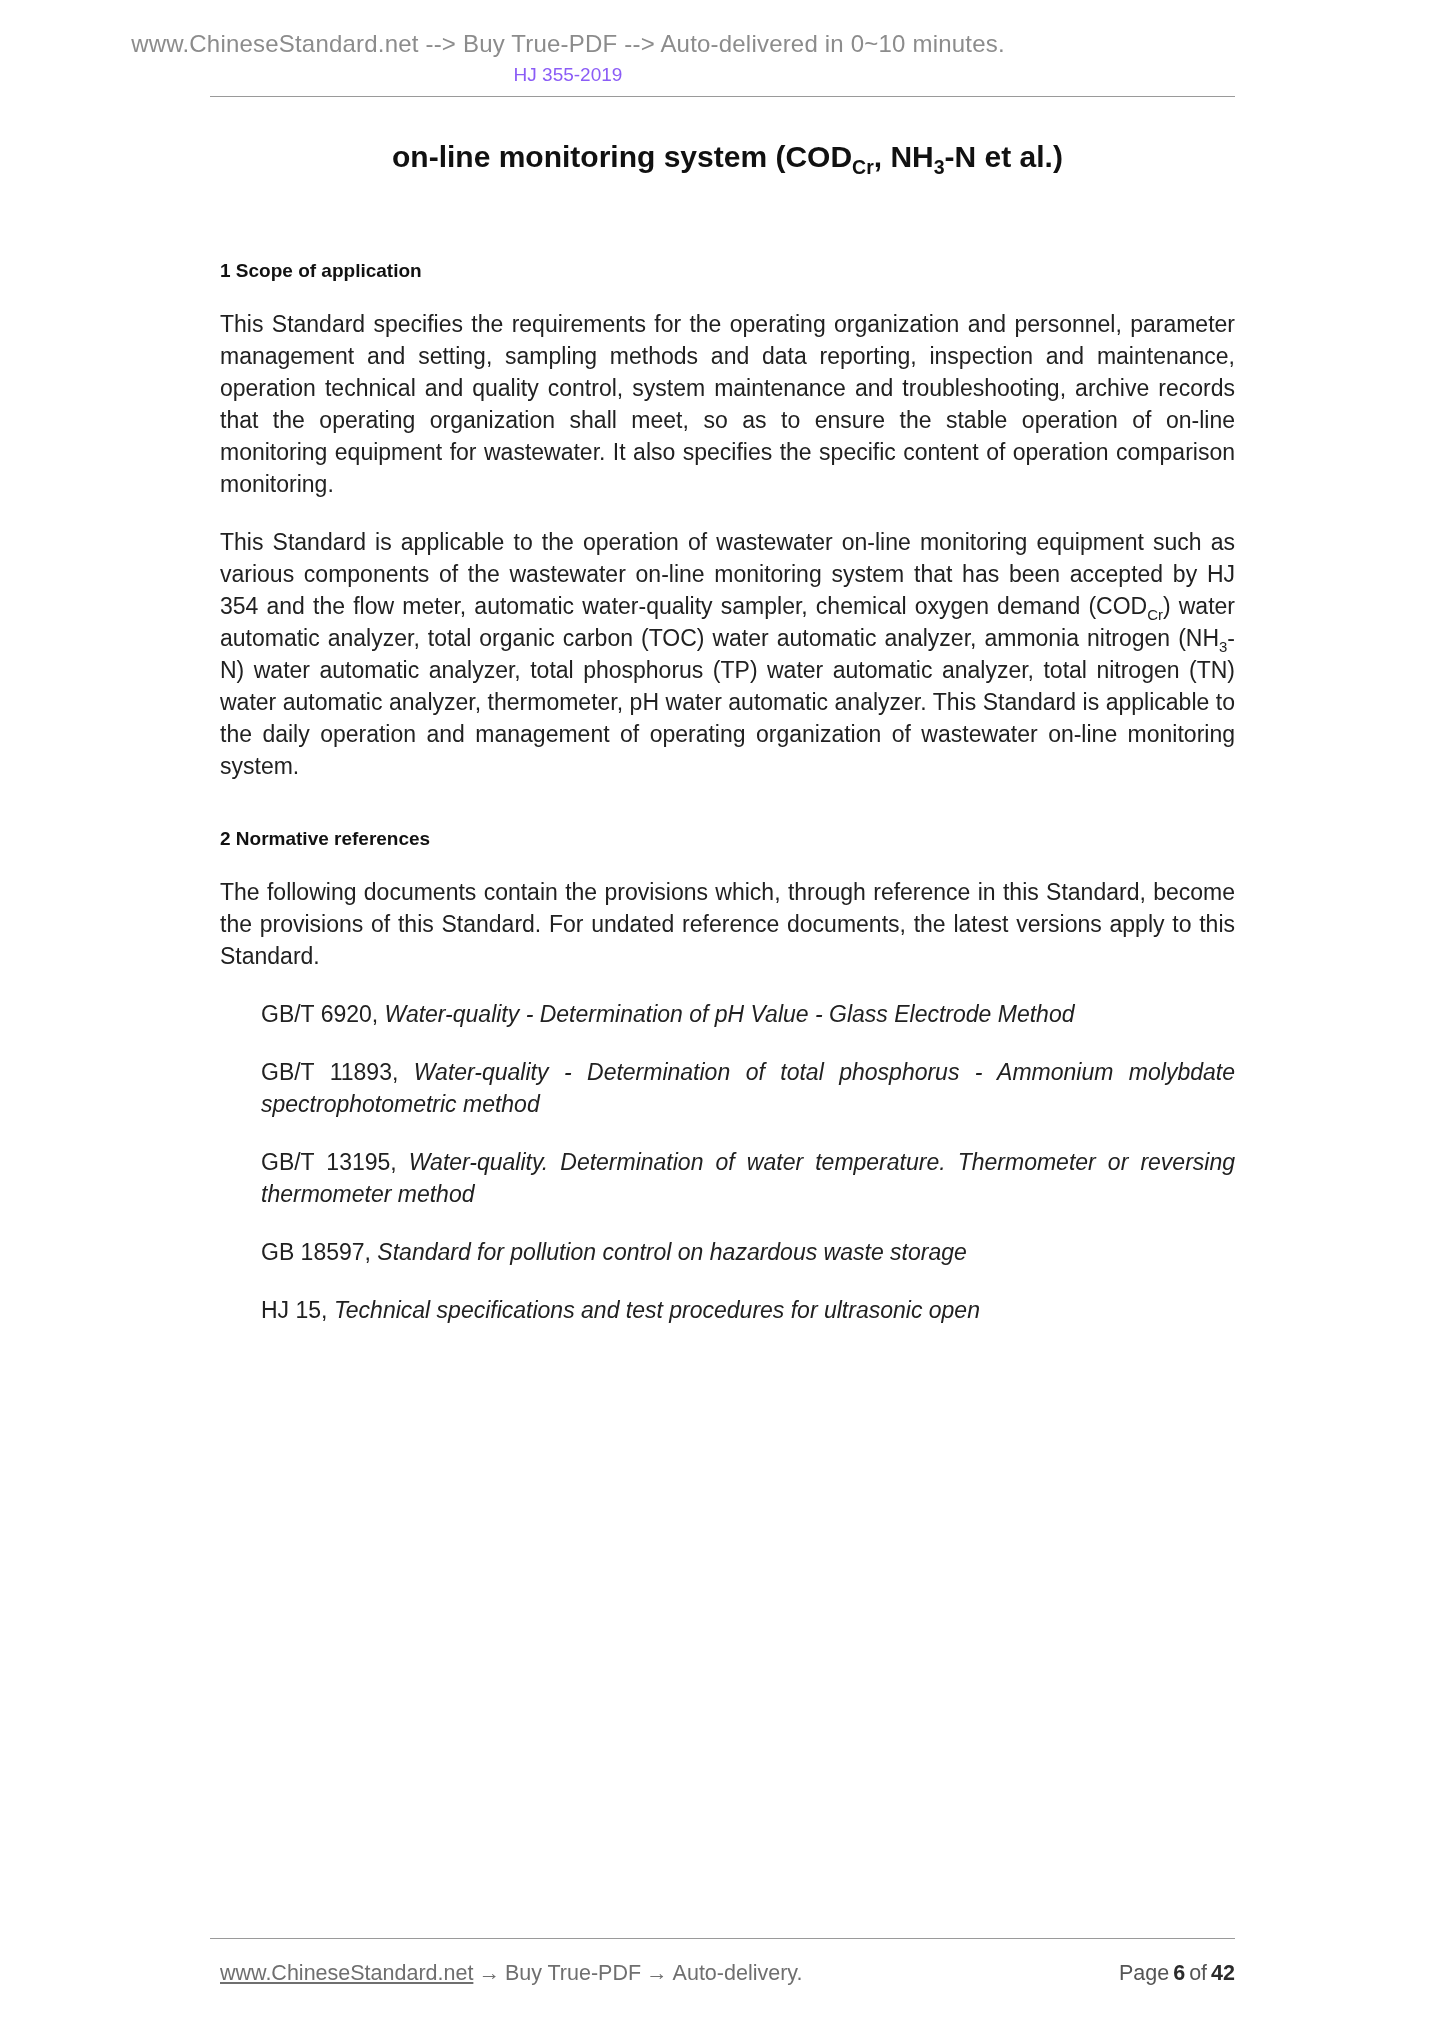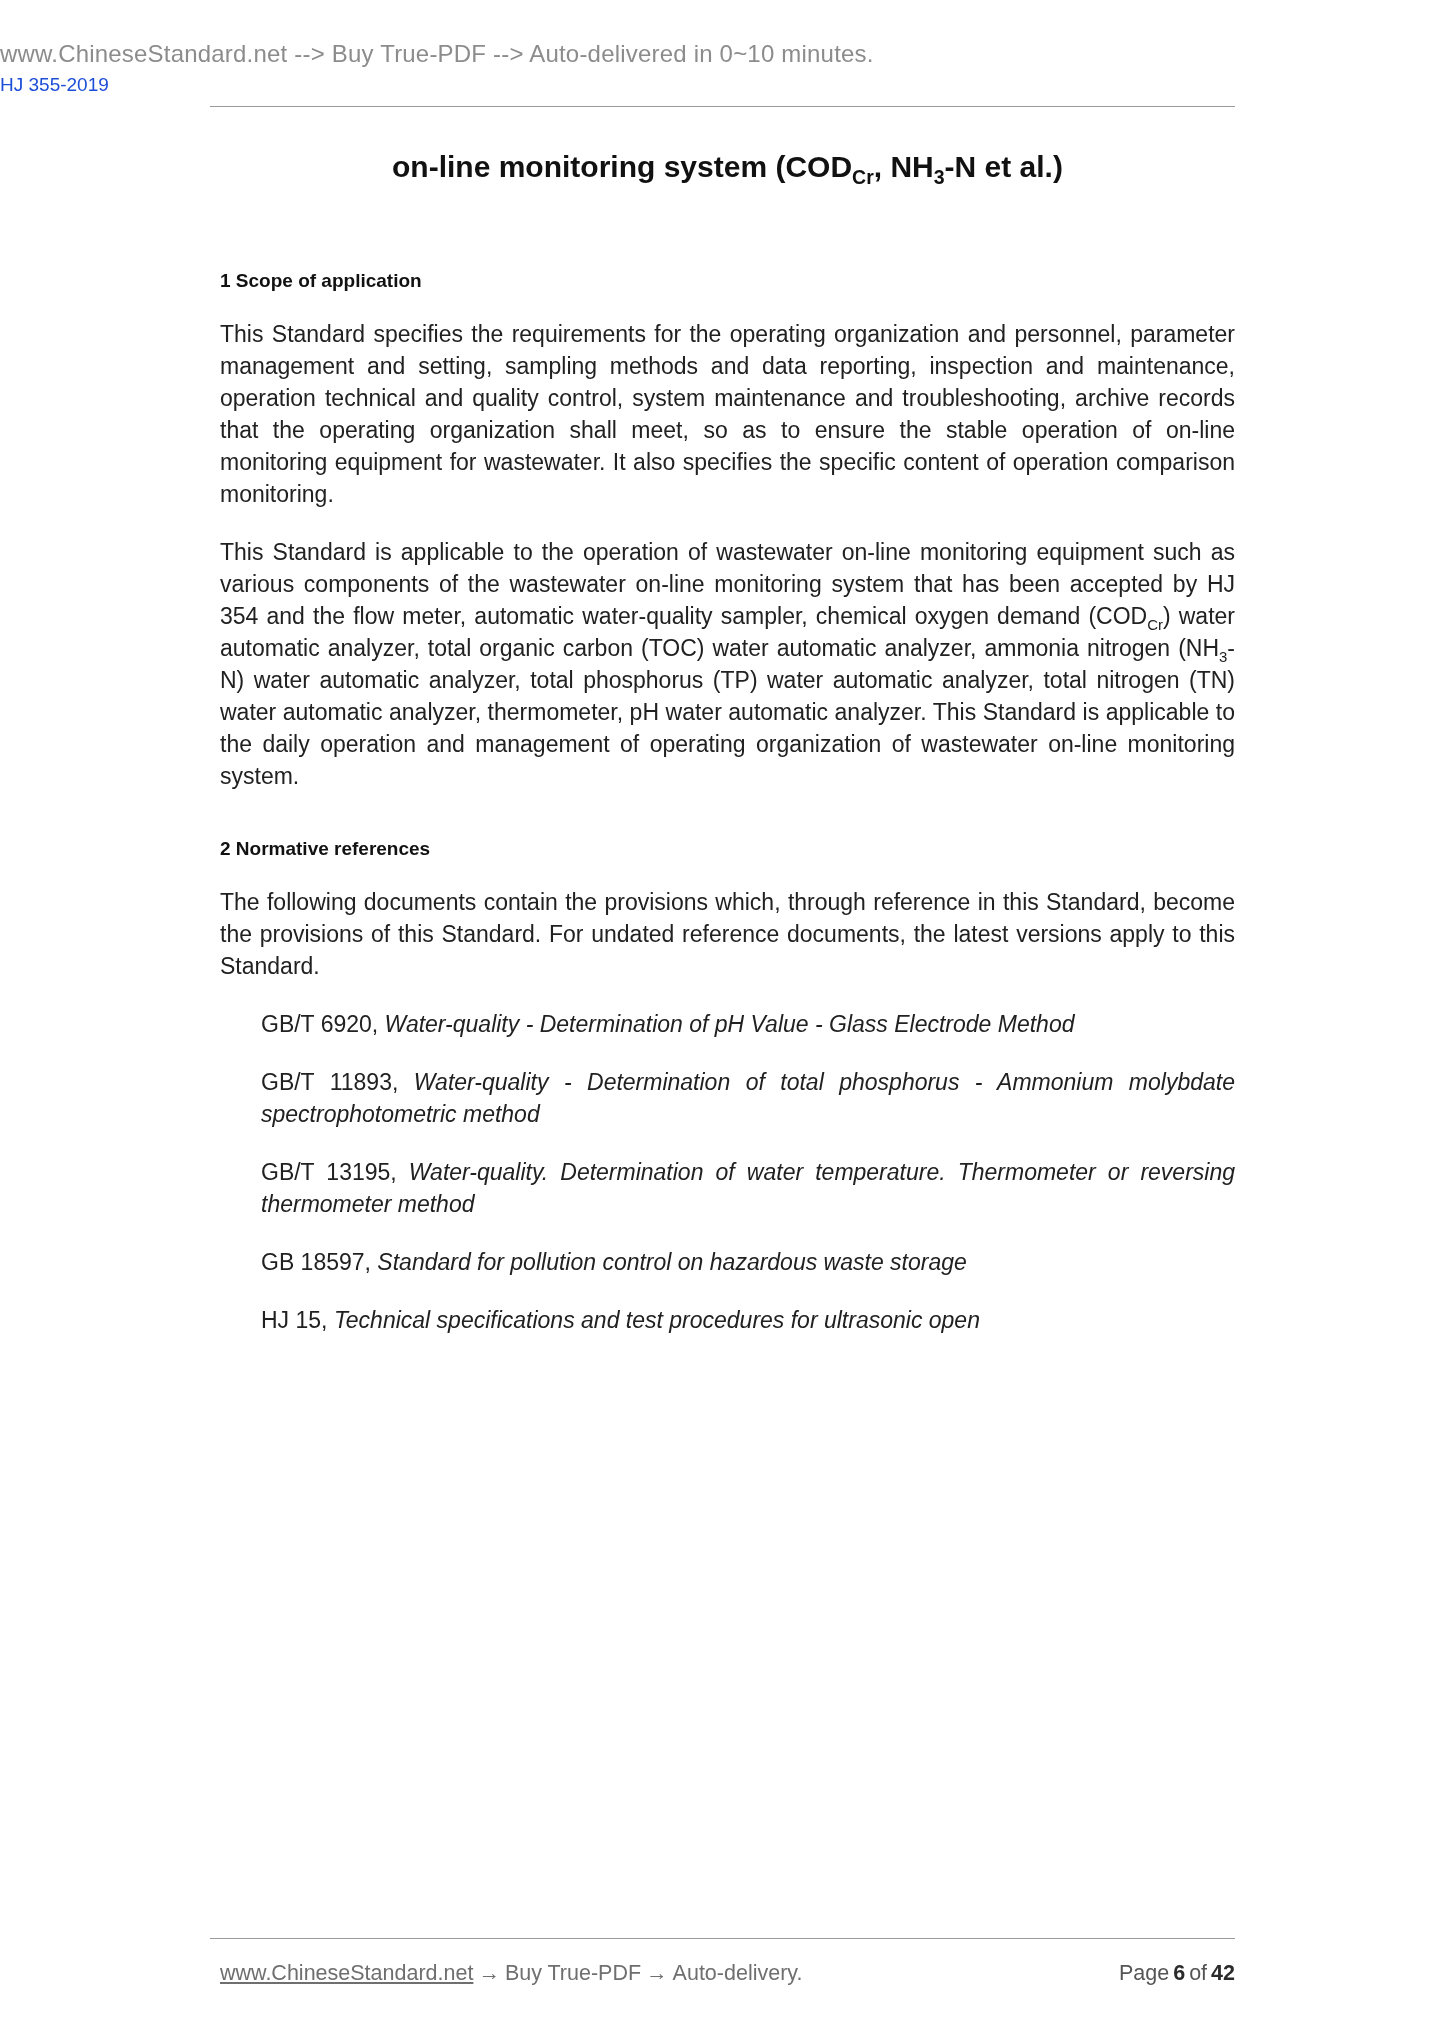--- a/index.html
+++ b/index.html
@@ -13,31 +13,32 @@
   .page {
     position: relative;
     width: 1445px;
     height: 2044px;
     background: #ffffff;
     overflow: hidden;
   }
 
   
   .page-header {
-    padding-top: 40px;
+    padding-top: 30px;
     width: 1136px;
+    text-align: center;
   }
   .promo {
     font-size: 24px;
     color: #8c8c8c;
     letter-spacing: 0.2px;
   }
   .doc-code {
     font-size: 19px;
-    color: #1d4ed8;
+    color: #8b5cf6;
     margin-top: 6px;
   }
   .rule {
     height: 0;
     border-top: 1px solid #9a9a9a;
     margin-left: 210px;
     width: 1025px;
   }
   .rule-top { margin-top: 10px; }
 

